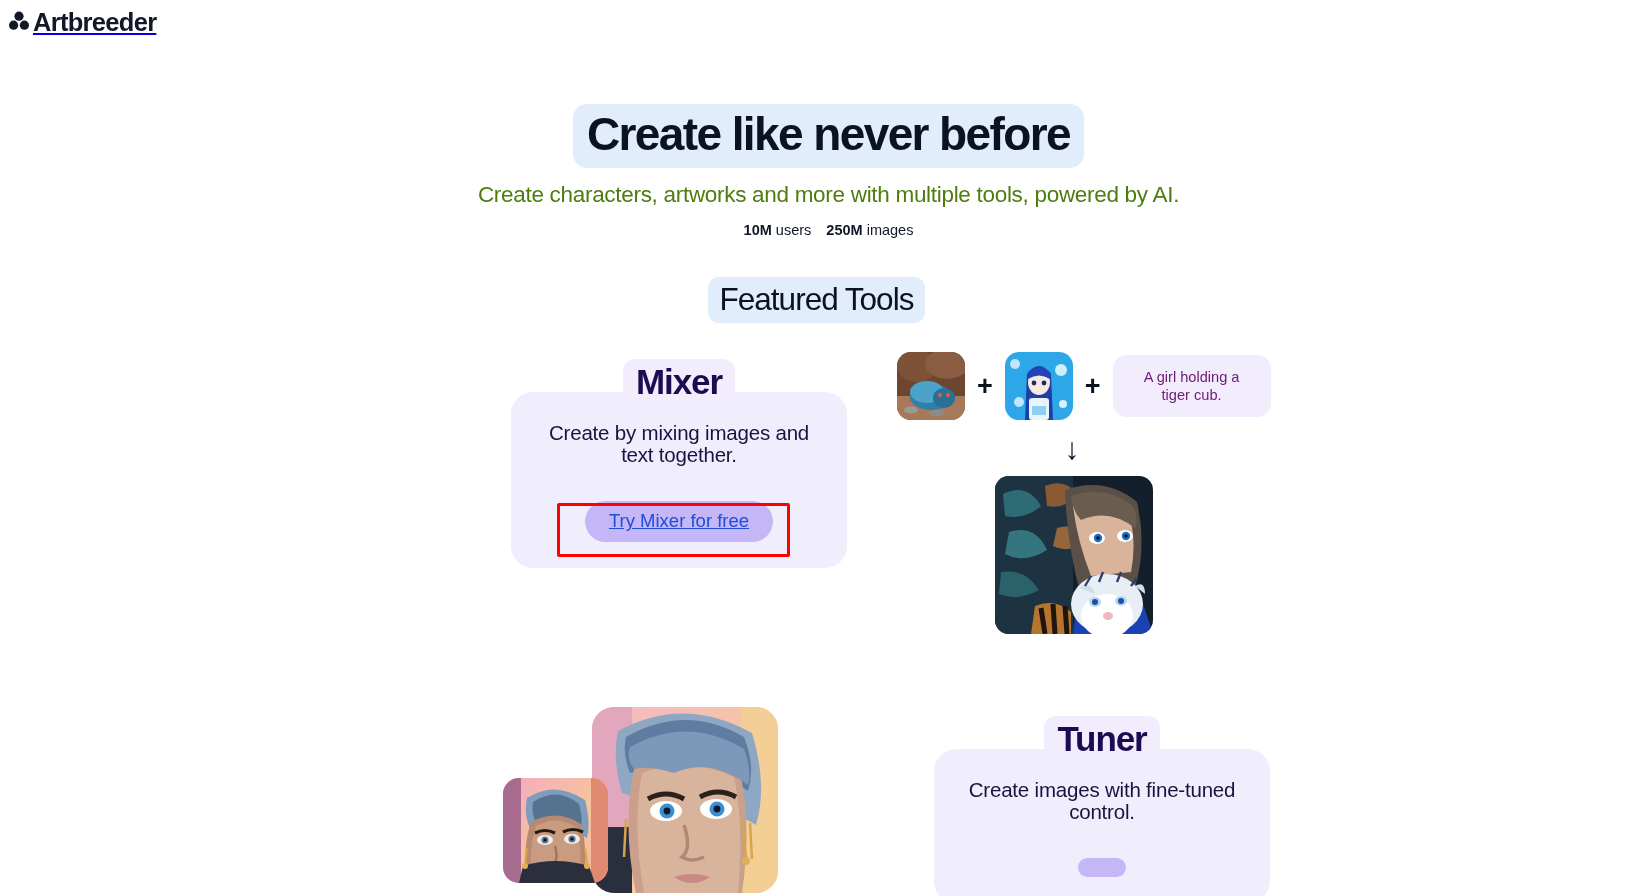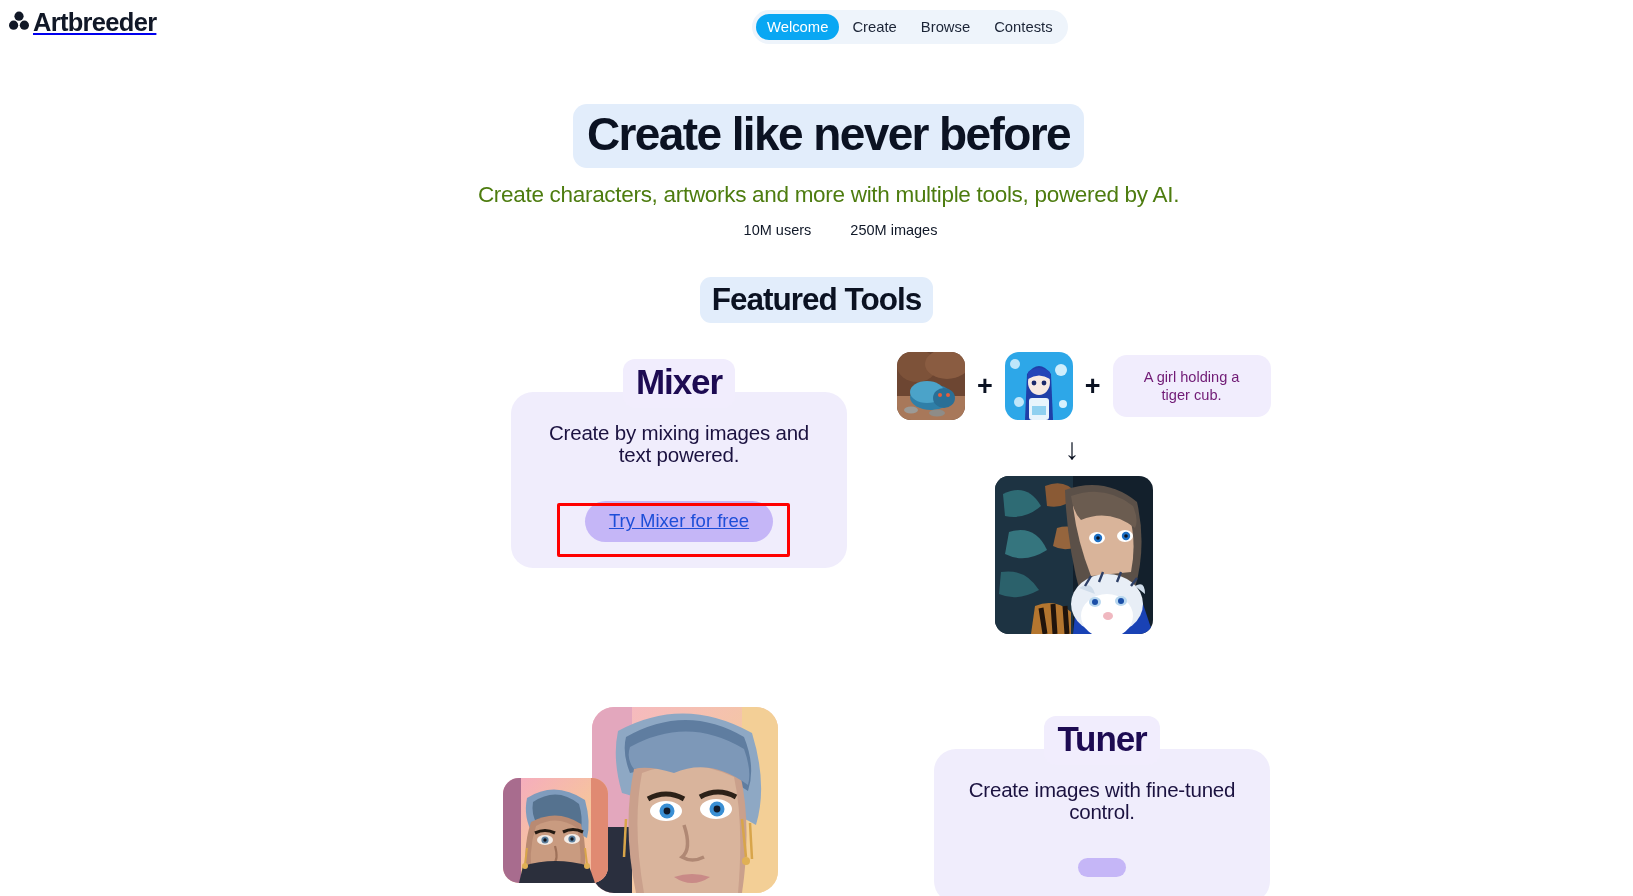--- a/index.html
+++ b/index.html
@@ -99,36 +99,36 @@
     margin-top: 14px;
     font-size: 22.5px;
     color: #4d7c0f;
     letter-spacing: -0.3px;
   }
   .hero-stats {
     margin-top: 14px;
     font-size: 14.5px;
     color: #101828;
   }
-  .hero-stats b { font-weight: 400; margin-left: 24px; }
+  .hero-stats b { font-weight: 700; }
   .hero-stats .sp { display: inline-block; width: 7px; }
 
   
   .section-title-row {
     position: absolute;
     top: 277px;
     left: 0;
     width: 1633px;
     display: flex;
     justify-content: center;
   }
   .section-title {
     display: inline-block;
     font-size: 31.5px;
-    font-weight: 700;
+    font-weight: 400;
     letter-spacing: -1px;
     color: #0b1222;
     background: #e2edfb;
     border-radius: 11px;
     padding: 5px 12px 6px;
     line-height: 1.1;
   }
 
   
   .tool-head-row { display: flex; justify-content: center; }
@@ -297,26 +297,20 @@
       <span class="logo-mark">
         <svg width="22" height="22" viewBox="0 0 22 22">
           <circle cx="11" cy="6.2" r="4.6" fill="#111827"></circle>
           <circle cx="5.6" cy="15.2" r="4.6" fill="#111827"></circle>
           <circle cx="16.4" cy="15.2" r="4.6" fill="#111827"></circle>
         </svg>
       </span>
       <span class="logo-text">Artbreeder</span>
     </a>
 
-    <nav class="nav-pill-wrap">
-      <div class="nav-item active">Welcome</div>
-      <div class="nav-item">Create</div>
-      <div class="nav-item">Browse</div>
-      <div class="nav-item">Contests</div>
-    </nav>
   </div>
 
   <div class="hero">
     <div class="hero-title-row">
       <h1 class="hero-title">Create like never before</h1>
     </div>
     <div class="hero-sub">Create characters, artworks and more with multiple tools, powered by AI.</div>
     <div class="hero-stats">
       <b>10M</b>
       <span>users</span>
@@ -328,21 +322,21 @@
 
   <div class="section-title-row">
     <h2 class="section-title">Featured Tools</h2>
   </div>
 
   <div class="mixer-block">
     <div class="tool-head-row">
       <div class="tool-head">Mixer</div>
     </div>
     <div class="tool-card">
-      <div class="tool-desc">Create by mixing images and text powered.</div>
+      <div class="tool-desc">Create by mixing images and text together.</div>
       <button class="tool-btn">Try Mixer for free</button>
     </div>
   </div>
 
   <div class="annot-box"></div>
 
   <div class="mixer-illus">
     <div class="illus-row">
 
       <div class="thumb">

